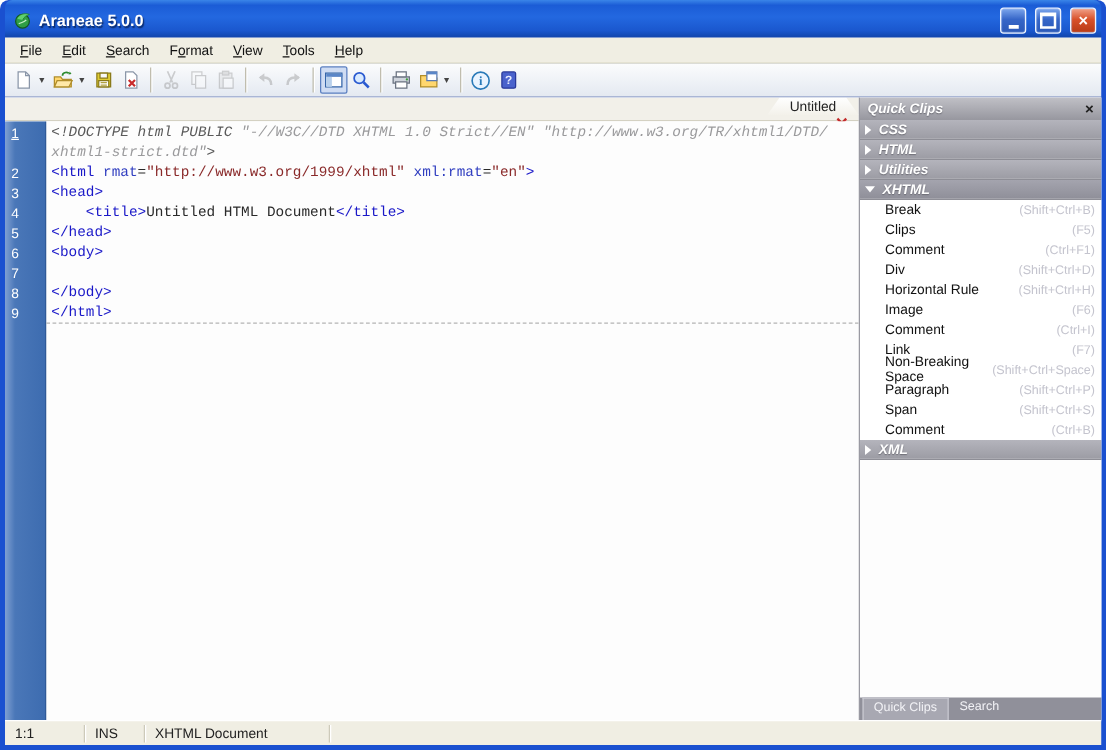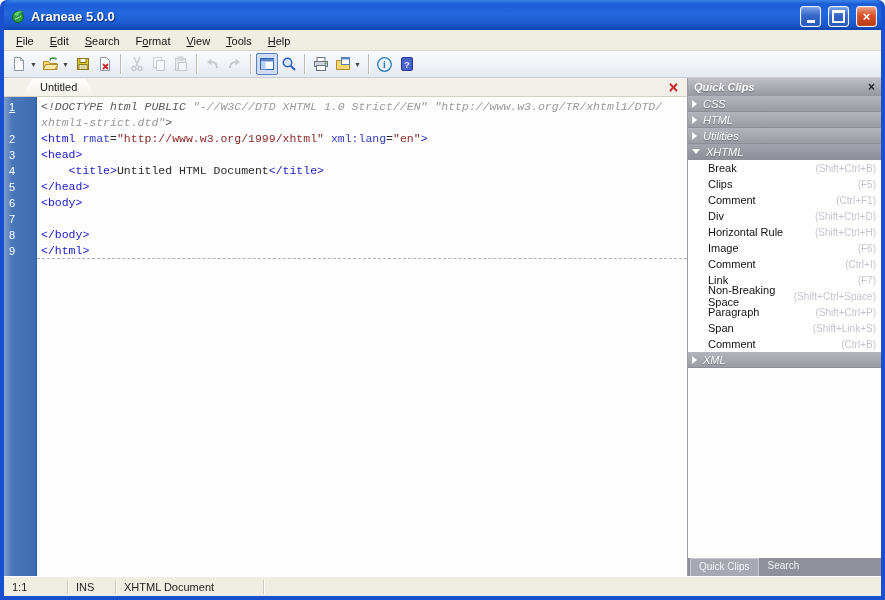--- a/index.html
+++ b/index.html
@@ -41,21 +41,21 @@
   .tbtn.disabled{ opacity:.4; filter:grayscale(1); }
   .tbtn.pressed{ background:#cfdcf3; border-color:#5a7fc0; }
   .dd{ font-size:7px; color:#444; margin:0 3px 0 0; align-self:center; }
   .tsep{ width:2px; height:20px; margin:0 4px;
     border-left:1px solid #c0bdae; border-right:1px solid #fff; }
   
   .main{ display:flex; height:498px; background:#fff; }
   .left{ flex:1; display:flex; flex-direction:column; min-width:0; }
   
   .tabbar{ height:19px; background:#f2f0e9; display:flex; align-items:flex-end;
-    border-bottom:1px solid #d4d1c2; padding-left:18px; }
+    border-bottom:1px solid #d4d1c2; padding-left:18px;flex-direction:column; }
   .tab{ height:17px; padding:2px 18px 0 18px; background:linear-gradient(180deg,#ffffff,#f3f1ea);
     clip-path:polygon(10px 0, calc(100% - 10px) 0, 100% 100%, 0 100%);
     font-size:11px; color:#222; position:relative; }
   .tab-close{ margin-left:auto; margin-right:8px; align-self:center;
     color:#c22a2a; font-weight:bold; font-size:13px; line-height:1; text-shadow:0 1px 0 #f0b0b0; cursor:pointer;}
   
   .editor{ flex:1; display:flex; background:#fdfdfd; overflow:hidden; }
   .gutter{ width:33px; background:linear-gradient(90deg,#7f9fd2 0%,#4a77b8 25%,#3d6cb0 100%);
     padding-top:2px; border-right:1px solid #2f5a98; }
   .ln{ height:16px; color:#fff; font-size:11px; padding-left:5px; line-height:16px;}
@@ -73,21 +73,21 @@
   
   .panel{ width:194px; border-left:1px solid #9a9aa2; display:flex; flex-direction:column; background:#fff; }
   .panel-header{ height:18px; background:linear-gradient(180deg,#c0c0c6,#97979f);
     display:flex; align-items:center; padding:0 6px; }
   .panel-header .pt{ color:#fff; font-weight:bold; font-style:italic; font-size:11px; flex:1;
     text-shadow:0 1px 1px #6a6a72; }
   .panel-close{ color:#222; font-weight:bold; font-size:12px; cursor:pointer; line-height:1;}
   .sec{ height:16px; background:linear-gradient(180deg,#b4b4bc,#9c9ca4);
     border-bottom:1px solid #8e8e96; display:flex; align-items:center; gap:6px; padding:0 4px; cursor:pointer; }
   .sec.expanded{ background:linear-gradient(180deg,#a4a4ae,#8f8f99); }
-  .sec .lbl{ color:#fff; font-weight:normal; font-style:italic; font-size:11px; text-shadow:0 1px 1px #6a6a72;}
+  .sec .lbl{ color:#fff; font-weight:bold; font-style:italic; font-size:11px; text-shadow:0 1px 1px #6a6a72;}
   .arr{ width:0; height:0; }
   .arr.right{ border-top:4px solid transparent; border-bottom:4px solid transparent; border-left:5px solid #fff; }
   .arr.down{ border-left:4px solid transparent; border-right:4px solid transparent; border-top:5px solid #fff; }
   .clip-item{ height:16px; display:flex; align-items:center; padding:0 5px 0 20px;
     font-size:11px; color:#111; cursor:pointer; background:#fff; }
   .clip-item .sc{ margin-left:auto; color:#c4c4ce; font-size:10px; }
   .panel-fill{ flex:1; background:#fdfdfd; }
   .panel-tabs{ height:18px; background:#90909a; display:flex; align-items:stretch; padding-left:2px; gap:1px;}
   .ptab{ padding:2px 8px 0 8px; font-size:10px; color:#f2f2f6; cursor:pointer; }
   .ptab.active{ background:#a8a8b2; border:1px solid #c8c8d0; border-bottom:none; }
@@ -261,21 +261,21 @@
             <div class="ln">4</div>
             <div class="ln">5</div>
             <div class="ln">6</div>
             <div class="ln">7</div>
             <div class="ln">8</div>
             <div class="ln">9</div>
           </div>
         <div class="codecol">
             <div class="code-row"><span class="seg-dt">&lt;!DOCTYPE html PUBLIC </span><span class="seg-dts">"-//W3C//DTD XHTML 1.0 Strict//EN"</span><span class="seg-dt"> </span><span class="seg-dts">"http://www.w3.org/TR/xhtml1/DTD/</span></div>
             <div class="code-row"><span class="seg-dts">xhtml1-strict.dtd"</span><span class="seg-dt">&gt;</span></div>
-            <div class="code-row"><span class="seg-tag">&lt;html </span><span class="seg-attr">rmat</span><span class="seg-pln">=</span><span class="seg-str">"http://www.w3.org/1999/xhtml"</span><span class="seg-pln"> </span><span class="seg-attr">xml:lang</span><span class="seg-pln">=</span><span class="seg-str">"en"</span><span class="seg-tag">&gt;</span></div>
+            <div class="code-row"><span class="seg-tag">&lt;html </span><span class="seg-attr">rmat</span><span class="seg-pln">=</span><span class="seg-str">"http://www.w3.org/1999/xhtml"</span><span class="seg-pln"> </span><span class="seg-attr">xml:rmat</span><span class="seg-pln">=</span><span class="seg-str">"en"</span><span class="seg-tag">&gt;</span></div>
             <div class="code-row"><span class="seg-tag">&lt;head&gt;</span></div>
             <div class="code-row"><span class="seg-pln">    </span><span class="seg-tag">&lt;title&gt;</span><span class="seg-pln">Untitled HTML Document</span><span class="seg-tag">&lt;/title&gt;</span></div>
             <div class="code-row"><span class="seg-tag">&lt;/head&gt;</span></div>
             <div class="code-row"><span class="seg-tag">&lt;body&gt;</span></div>
             <div class="code-row"></div>
             <div class="code-row"><span class="seg-tag">&lt;/body&gt;</span></div>
             <div class="code-row eof"><span class="seg-tag">&lt;/html&gt;</span></div>
           </div>
       </div>
     </div>
@@ -337,21 +337,21 @@
           <div class="clip-item">
             <span>Non-Breaking Space</span>
             <span class="sc">(Shift+Ctrl+Space)</span>
           </div>
           <div class="clip-item">
             <span>Paragraph</span>
             <span class="sc">(Shift+Ctrl+P)</span>
           </div>
           <div class="clip-item">
             <span>Span</span>
-            <span class="sc">(Shift+Link+S)</span>
+            <span class="sc">(Shift+Ctrl+S)</span>
           </div>
           <div class="clip-item">
             <span>Comment</span>
             <span class="sc">(Ctrl+B)</span>
           </div>
           <div class="sec">
             <span class="arr right"></span>
             <span class="lbl">XML</span>
           </div>
         </div>

